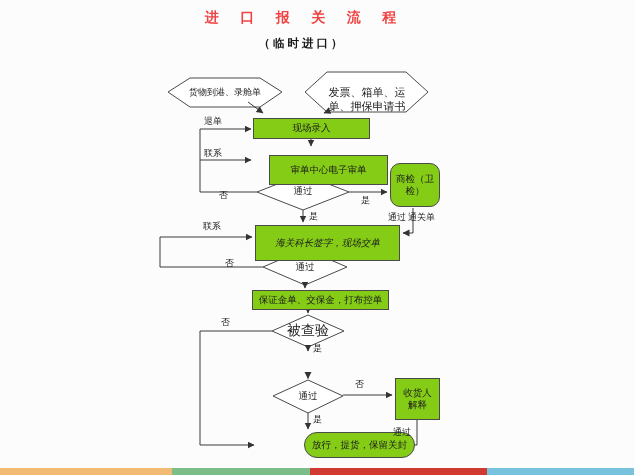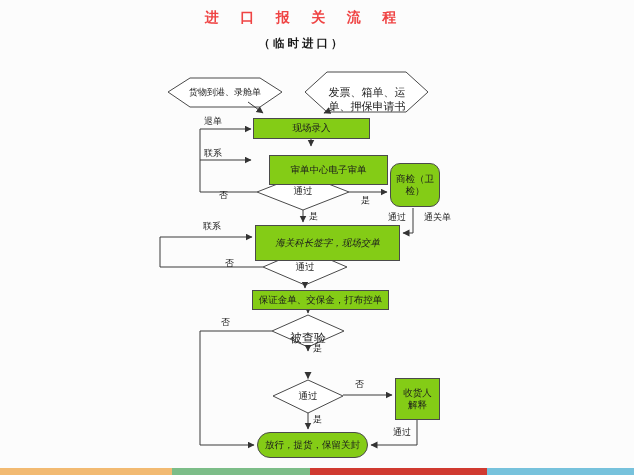--- a/index.html
+++ b/index.html
@@ -17,21 +17,21 @@
     font-family:"Liberation Serif", serif;font-weight:bold;font-size:11.5px;
     letter-spacing:3px;color:#151515;
   }
   svg.flow{position:absolute;left:0;top:0;z-index:1;}
   .box{
     position:absolute;z-index:2;border:1px solid #4a4a4a;background:#84cc16;
     display:flex;align-items:center;justify-content:center;
     font-size:9.5px;color:#1c1c1c;text-align:center;line-height:1.3;
     padding:1px 3px;box-sizing:border-box;
   }
-  .stadium{border-radius:13px;}
+  .stadium{border-radius:13px;margin-left:47px;}
   .overlay{
     position:absolute;z-index:3;display:flex;align-items:center;justify-content:center;
     font-size:9.5px;color:#1c1c1c;text-align:center;line-height:1.25;pointer-events:none;
   }
   .elabel{position:absolute;z-index:3;font-size:9px;color:#222;line-height:1;}
   .footer-bar{
     position:absolute;left:0;top:468px;width:634px;height:7px;z-index:4;
     display:flex;flex-direction:row;
   }
   .footer-bar > div{height:7px;}
@@ -95,30 +95,30 @@
 
   <div class="box" style="left:395px;top:378px;width:45px;height:42px;">收货人解释</div>
 
   <div class="box stadium" style="left:257px;top:432px;width:111px;height:26px;">放行，提货，保留关封</div>
 
   <div class="overlay" style="left:172px;top:79px;width:106px;height:27px;font-size:9px;">货物到港、录舱单</div>
   <div class="overlay" style="left:319px;top:74px;width:96px;height:52px;font-size:11px;">发票、箱单、运单、押保申请书</div>
 
   <div class="overlay" style="left:273px;top:182px;width:60px;height:18px;">通过</div>
   <div class="overlay" style="left:275px;top:258px;width:60px;height:18px;">通过</div>
-  <div class="overlay" style="left:278px;top:329px;width:60px;height:18px;font-size:12px;">被查验</div>
+  <div class="overlay" style="left:278px;top:322px;width:60px;height:18px;font-size:14px;">被查验</div>
   <div class="overlay" style="left:278px;top:387px;width:60px;height:18px;">通过</div>
 
   <div class="elabel" style="left:204px;top:117px;">退单</div>
   <div class="elabel" style="left:204px;top:149px;">联系</div>
   <div class="elabel" style="left:219px;top:191px;">否</div>
   <div class="elabel" style="left:361px;top:196px;">是</div>
   <div class="elabel" style="left:309px;top:212px;">是</div>
   <div class="elabel" style="left:388px;top:213px;">通过</div>
-  <div class="elabel" style="left:424px;top:213px;text-align:center;">通关单</div>
+  <div class="elabel" style="left:408px;top:213px;text-align:center;">通关单</div>
   <div class="elabel" style="left:203px;top:222px;">联系</div>
   <div class="elabel" style="left:225px;top:259px;">否</div>
   <div class="elabel" style="left:221px;top:318px;">否</div>
   <div class="elabel" style="left:313px;top:344px;">是</div>
   <div class="elabel" style="left:355px;top:380px;">否</div>
   <div class="elabel" style="left:313px;top:415px;">是</div>
   <div class="elabel" style="left:393px;top:428px;">通过</div>
 
   <div class="footer-bar">
       <div style="background: rgb(242, 186, 114); width: 172px;"></div>

